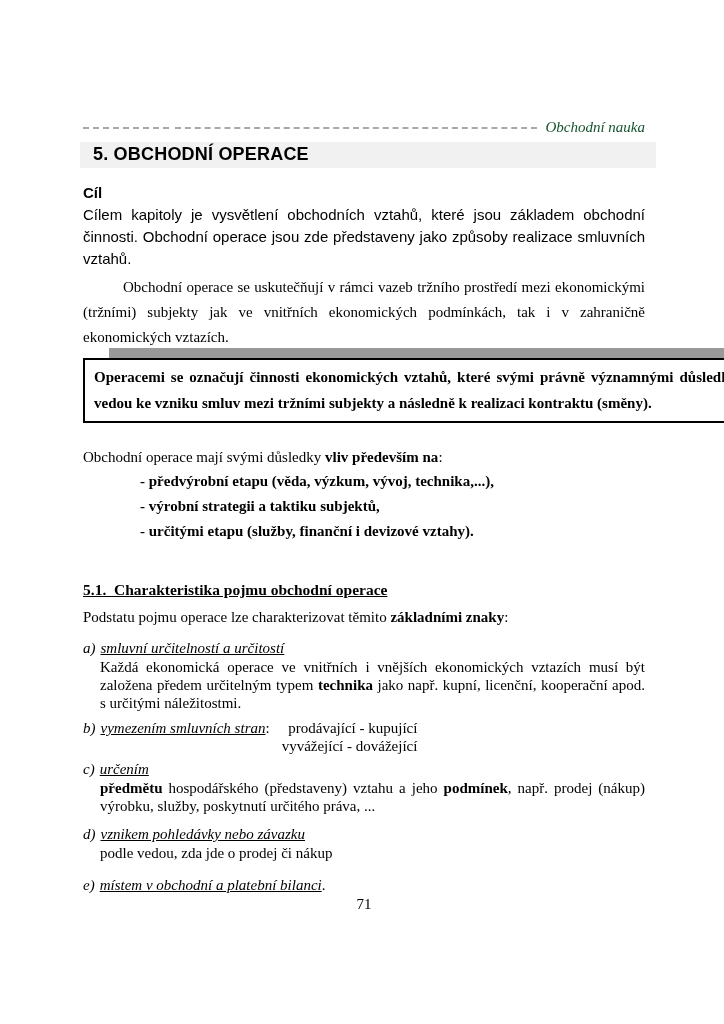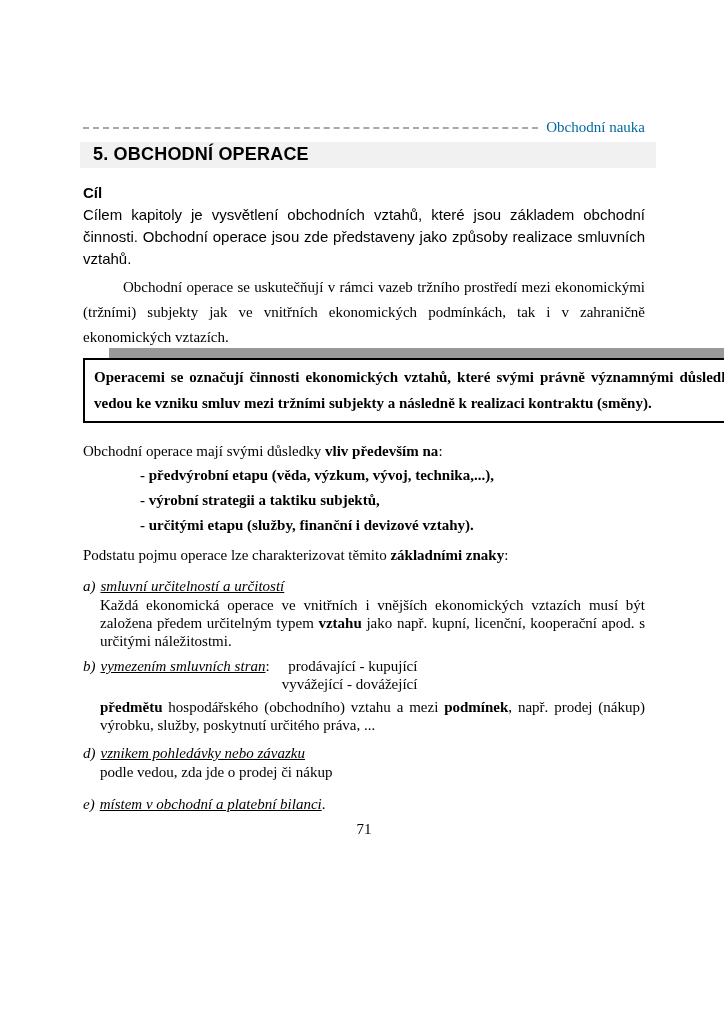--- a/index.html
+++ b/index.html
@@ -26,22 +26,23 @@
     margin-top:118px;
     display:flex;
     align-items:center;
     height:19px;
   }
   .dash{height:0;border-top:2px dashed #a8a8a8;}
   .dash-short{width:86px;}
   .dash-long{flex:1;margin-left:6px;}
   .header-label{
     margin-left:8px;
-    font-size:15px;
-    color:#0369a1;
+    font-style:italic;
+    font-size:15px;
+    color:#14532d;
     white-space:nowrap;
   }
 
   
   .title-bar{
     margin-top:5px;
     margin-left:-3px;
     width:563px;
     background:#f1f1f1;
     padding:2px 0 3px 13px;
@@ -87,21 +88,21 @@
     background:#ffffff;
     border:2px solid #000;
     padding:4px 9px 5px 9px;
     font-weight:bold;
     font-size:15px;
     line-height:26px;
     text-align:justify;
   }
 
   .effects-lead{
-    margin-top:18px;
+    margin-top:24px;
     font-size:15px;
     line-height:20px;
   }
   .effects-lead b{font-weight:bold;}
   .effects-items{
     margin-top:2px;
     margin-left:57px;
   }
   .effect-item{
     font-weight:bold;
@@ -133,21 +134,21 @@
   .marker{font-style:italic;margin-right:5px;}
   .term{font-style:italic;text-decoration:underline;}
   .item-body{
     margin-left:17px;
     line-height:18px;
   }
   .pairs{margin-left:12px;line-height:18px;text-align:right;}
   .pairs div{white-space:nowrap;}
 
   .page-number{
-    margin-top:6px;
+    margin-top:0;
     text-align:center;
     font-size:15px;
     line-height:19px;
   }
 </style>
 </head>
 <body>
 
 <div class="page">
   <div class="content">
@@ -173,38 +174,40 @@
     </div>
 
     <p class="effects-lead serif"><span>Obchodní operace mají svými důsledky </span><b>vliv především na</b><span>:</span></p>
 
     <div class="effects-items">
       <div class="effect-item">- předvýrobní etapu (věda, výzkum, vývoj, technika,...),</div>
       <div class="effect-item">- výrobní strategii a taktiku subjektů,</div>
       <div class="effect-item">- určitými etapu (služby, finanční i devizové vztahy).</div>
     </div>
 
+    <div class="section-heading">5.1.  Charakteristika pojmu obchodní operace</div>
 
     <p class="section-intro serif"><span>Podstatu pojmu operace lze charakterizovat těmito </span><b>základními znaky</b><span>:</span></p>
 
     <div class="list-item li-a">
       <div class="term-line"><span class="marker">a)</span><span class="term">smluvní určitelností a určitostí</span></div>
-      <p class="item-body just"><span>Každá ekonomická operace ve vnitřních i vnějších ekonomických vztazích musí být založena předem určitelným typem </span><b>vztahu</b><span> jako např. kupní, licenční, kooperační apod. s určitými náležitostmi.</span></p>
+      <p class="item-body just"><span>Každá ekonomická operace ve vnitřních i vnějších ekonomických vztazích musí být založena předem určitelným typem </span><b>technika</b><span> jako např. kupní, licenční, kooperační apod. s určitými náležitostmi.</span></p>
     </div>
 
     <div class="list-item li-b">
       <div class="term-line"><span class="marker">b)</span><span class="term">vymezením smluvních stran</span><span>:</span></div>
       <div class="pairs">
         <div>prodávající - kupující</div>
         <div>vyvážející - dovážející</div>
       </div>
     </div>
 
     <div class="list-item li-c">
-      <p class="item-body just"><b>předmětu</b><span> hospodářského (obchodního) vztahu a mezi </span><b>podmínek</b><span>, např. prodej (nákup) výrobku, služby, poskytnutí určitého práva, ...</span></p>
+      <div class="term-line"><span class="marker">c)</span><span class="term">určením</span></div>
+      <p class="item-body just"><b>předmětu</b><span> hospodářského (představeny) vztahu a jeho </span><b>podmínek</b><span>, např. prodej (nákup) výrobku, služby, poskytnutí určitého práva, ...</span></p>
     </div>
 
     <div class="list-item li-d">
       <div class="term-line"><span class="marker">d)</span><span class="term">vznikem pohledávky nebo závazku</span></div>
       <p class="item-body">podle vedou, zda jde o prodej či nákup</p>
     </div>
 
     <div class="list-item li-e">
       <div class="term-line"><span class="marker">e)</span><span class="term">místem v obchodní a platební bilanci</span><span>.</span></div>
     </div>

